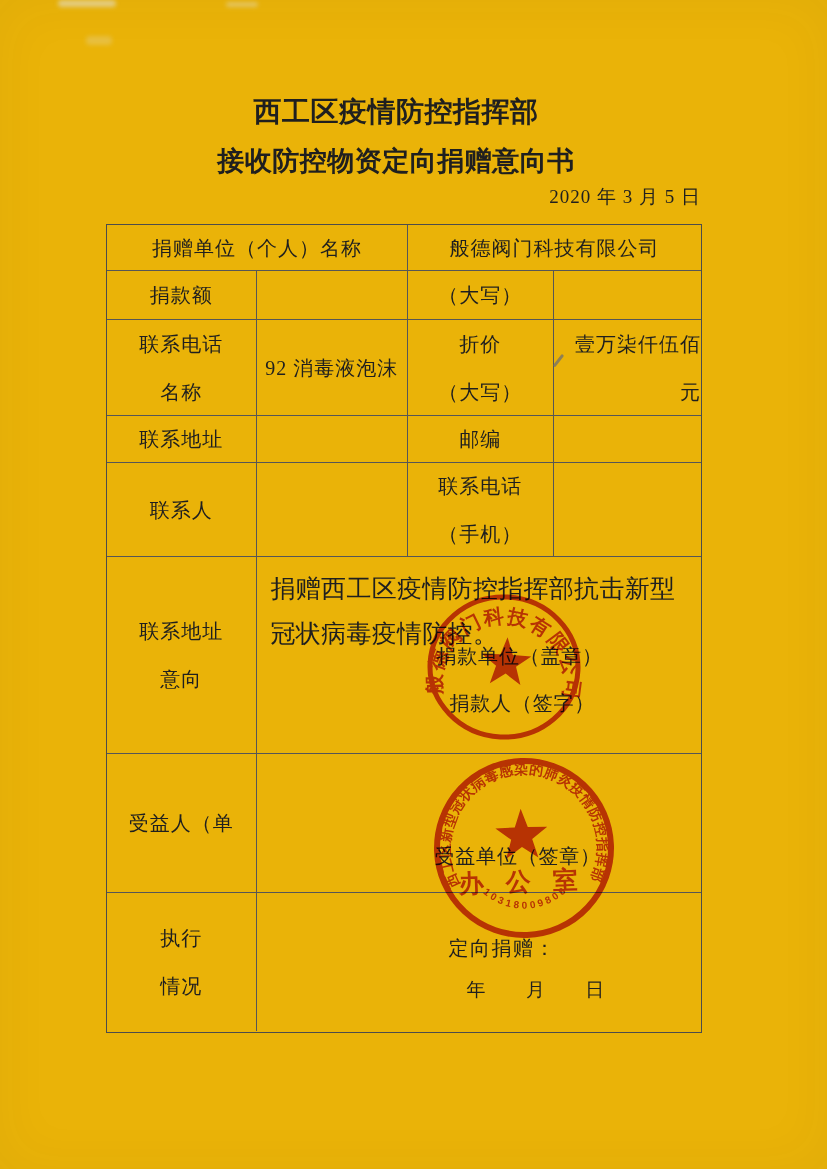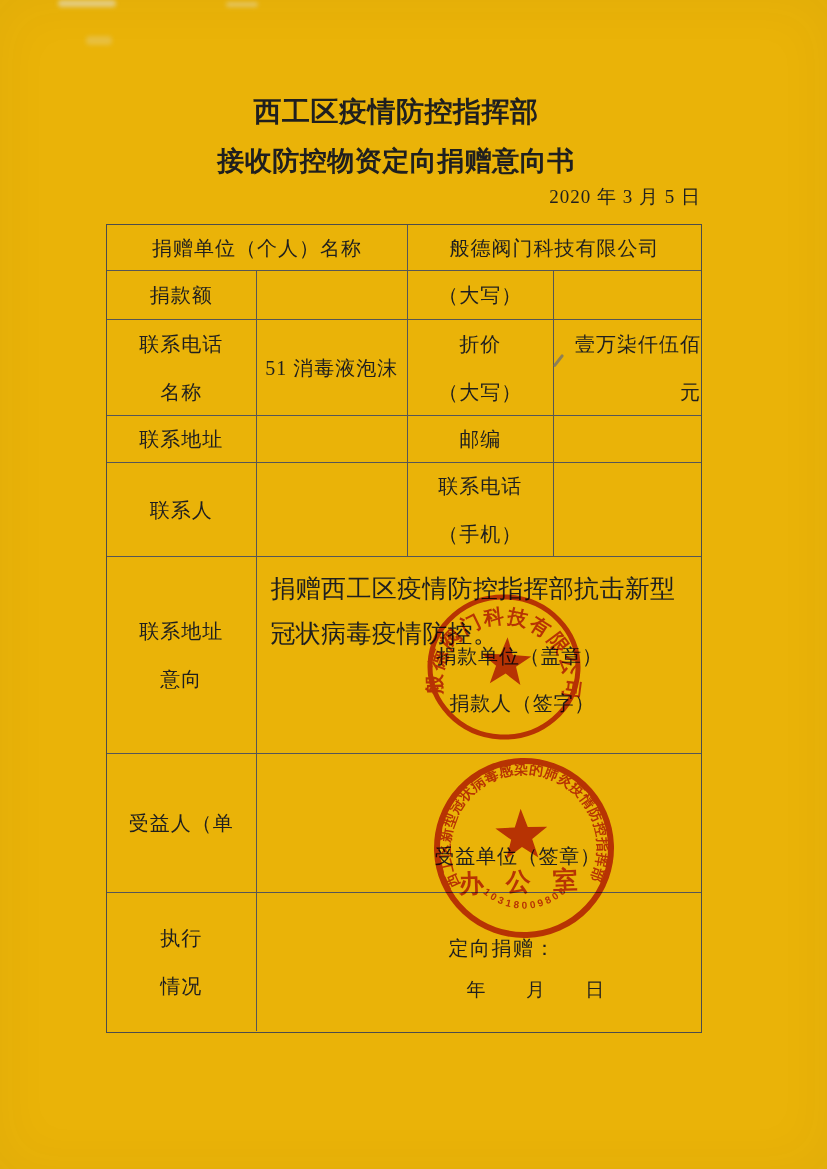--- a/index.html
+++ b/index.html
@@ -89,21 +89,21 @@
         <span class="ln"></span>
       </div>
     </div>
 
     <div class="row h3">
       <div class="c w1">
         <span class="ln">联系电话</span>
         <span class="ln">名称</span>
       </div>
       <div class="c w2">
-        <span class="ln">51 消毒液泡沫</span>
+        <span class="ln">92 消毒液泡沫</span>
       </div>
       <div class="c w3">
         <span class="ln">折价</span>
         <span class="ln">（大写）</span>
       </div>
       <div class="c w4">
         <span class="ln">壹万柒仟伍佰</span>
         <span class="ln">元</span>
       </div>
     </div>

